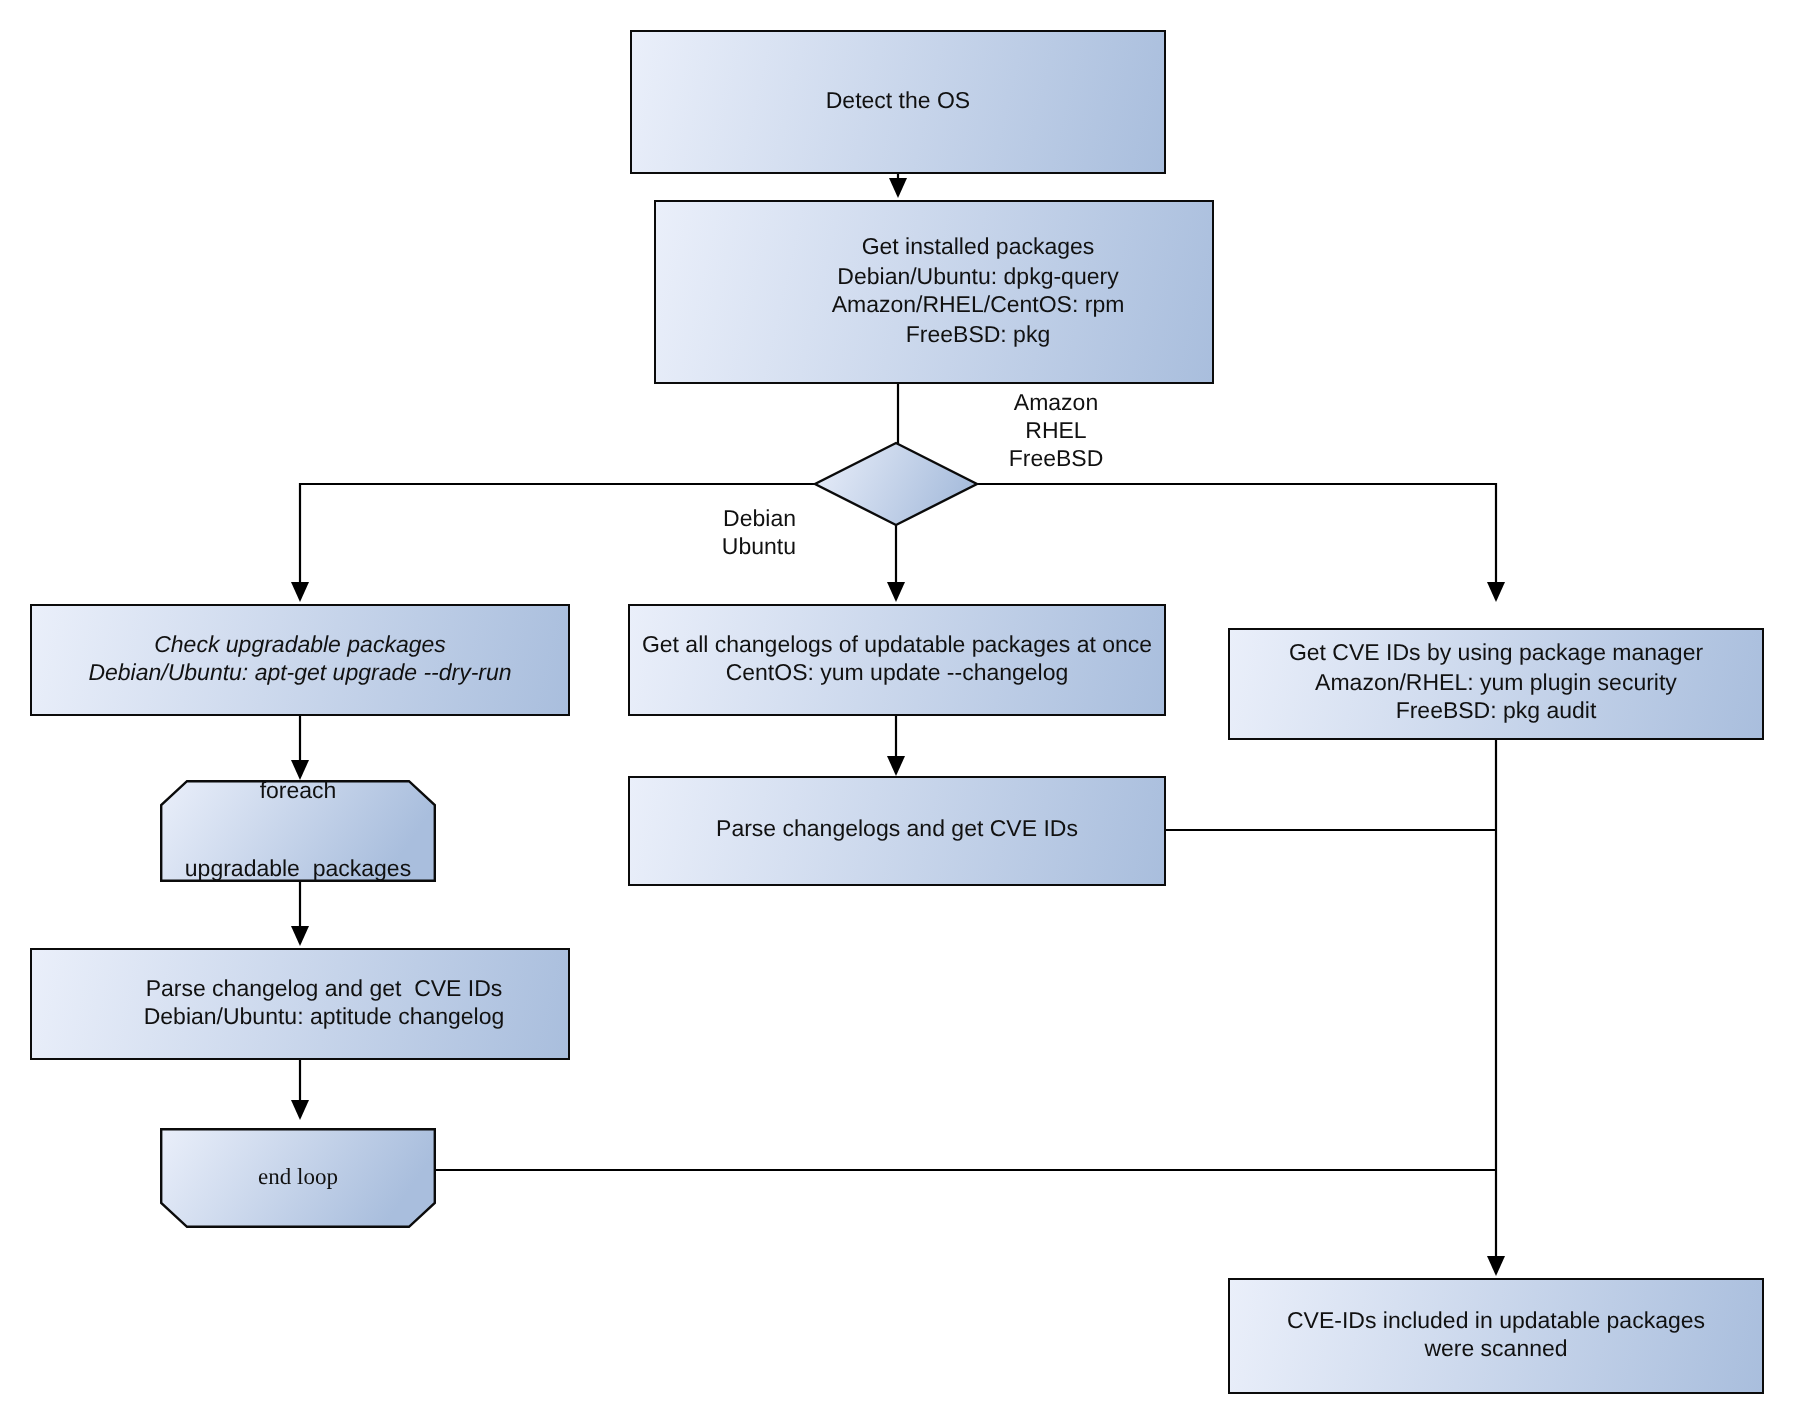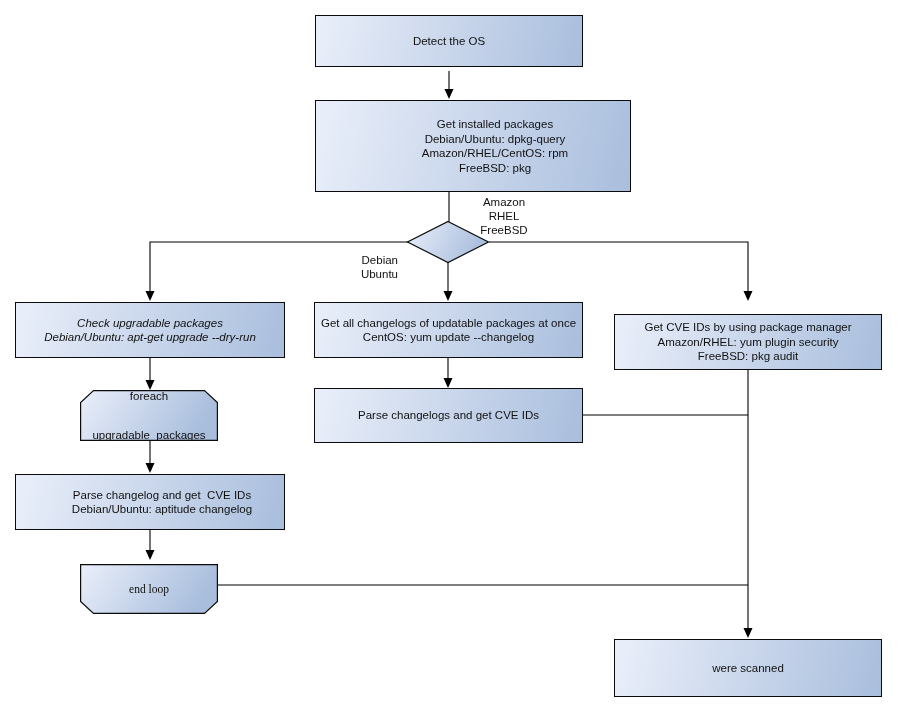--- a/index.html
+++ b/index.html
@@ -80,43 +80,43 @@
     <line class="wire" x1="448" y1="358" x2="448" y2="379"></line>
     <polygon class="arrow" points="448,388 443.5,378 452.5,378"></polygon>
 
     <line class="wire" x1="748" y1="358" x2="748" y2="629"></line>
     <polygon class="arrow" points="748,638 743.5,628 752.5,628"></polygon>
 
     <line class="wire" x1="218" y1="585" x2="748" y2="585"></line>
     <line class="wire" x1="583" y1="415" x2="748" y2="415"></line>
   </svg>
 
-  <div class="node rect" style="left:315px; top:15px; width:268px; height:52px;text-align:center;">
+  <div class="node rect" style="left:315px; top:15px; width:268px; height:72px;text-align:center;">
     <span class="line">Detect the OS</span>
   </div>
 
-  <div class="node rect" style="left:315px; top:100px; width:316px; height:92px;padding-left:44px;">
+  <div class="node rect" style="left:327px; top:100px; width:280px; height:92px;padding-left:44px;">
     <span class="line">Get installed packages</span>
     <span class="line">Debian/Ubuntu: dpkg-query</span>
     <span class="line">Amazon/RHEL/CentOS: rpm</span>
     <span class="line">FreeBSD: pkg</span>
   </div>
 
   <div class="node poly" style="left:406px; top:220px; width:84px; height:44px;">
     <svg width="84" height="44" viewBox="0 0 84 44">
       <polygon class="shape" points="42,1.5 82.5,22 42,42.5 1.5,22"></polygon>
     </svg>
   </div>
 
   <div class="edge-label ta-right" style="left:320px; top:208px; width:78px;">
     <div class="line">Debian</div>
     <div class="line">Ubuntu</div>
   </div>
 
-  <div class="edge-label ta-center" style="left:468px; top:195px; width:72px;">
+  <div class="edge-label ta-center" style="left:492px; top:195px; width:72px;">
     <div class="line">Amazon</div>
     <div class="line">RHEL</div>
     <div class="line">FreeBSD</div>
   </div>
 
   <div class="edge-label ta-right" style="left:380px; top:270px; width:62px;">
     <div class="line">CentOS</div>
   </div>
 
   <div class="node rect" style="left:15px; top:302px; width:270px; height:56px;font-style:italic;">
@@ -157,16 +157,17 @@
     <span class="line">Parse changelogs and get CVE IDs</span>
   </div>
 
   <div class="node rect" style="left:614px; top:302px; width:268px; height:56px;margin-top:12px;">
     <span class="line">Get CVE IDs by using package manager</span>
     <span class="line">Amazon/RHEL: yum plugin security</span>
     <span class="line">FreeBSD: pkg audit</span>
   </div>
 
   <div class="node rect" style="left:614px; top:639px; width:268px; height:58px;">
+    <span class="line">CVE-IDs included in updatable packages</span>
     <span class="line">were scanned</span>
   </div>
 
 </div>
 
 </body></html>

